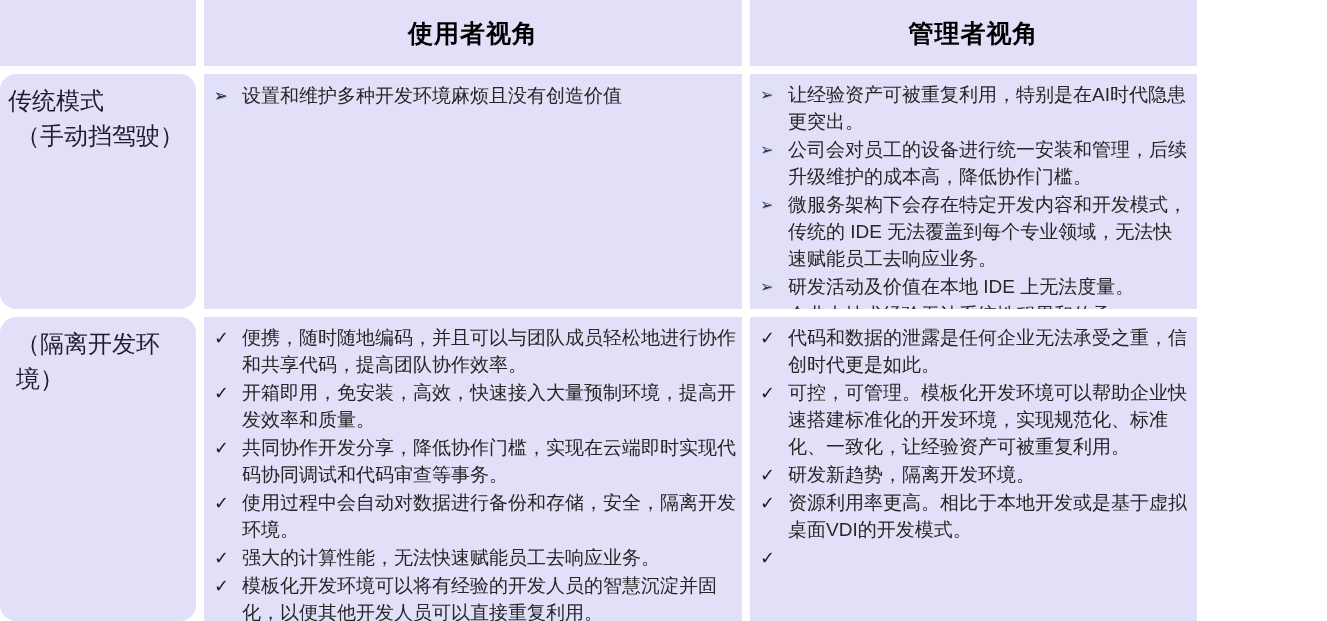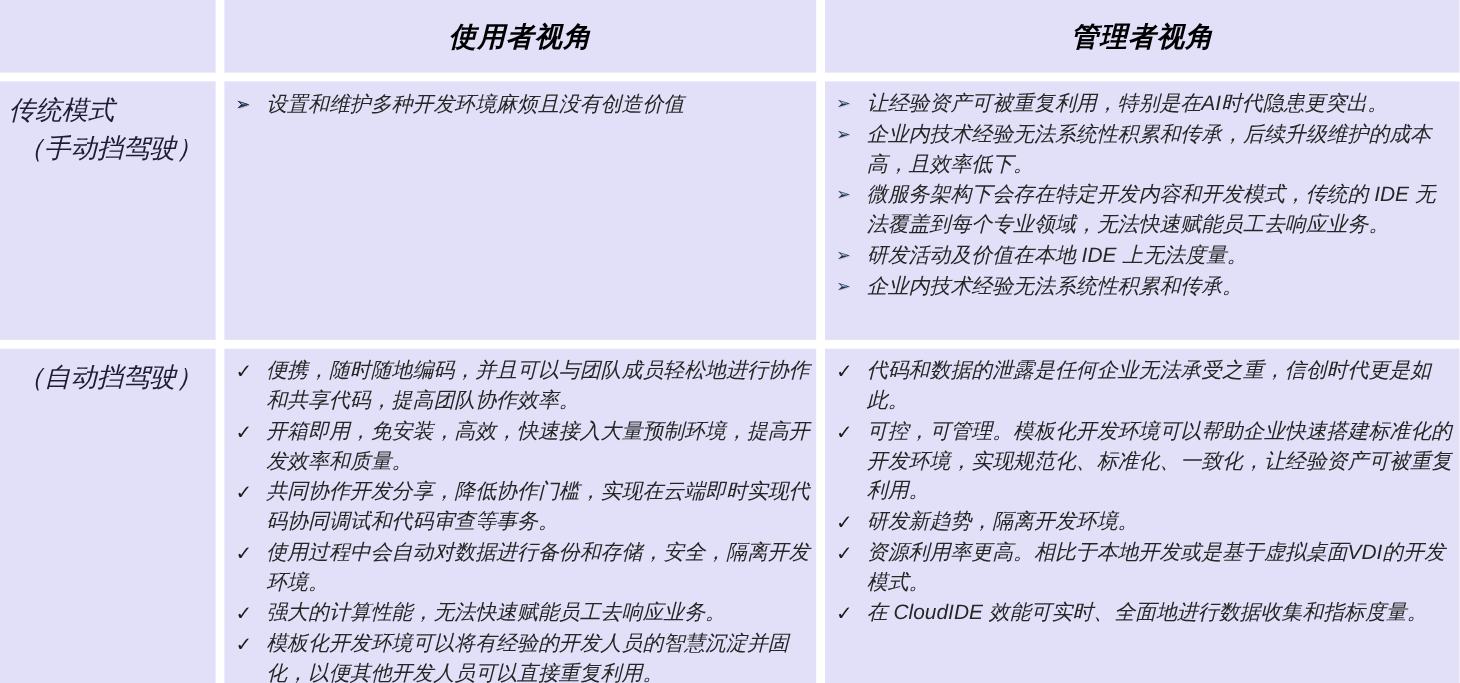--- a/index.html
+++ b/index.html
@@ -13,47 +13,47 @@
   }
   * { margin: 0; padding: 0; box-sizing: border-box; }
   html, body { background: var(--page_bg); }
   body {
     font-family: "Liberation Sans", "DejaVu Sans", sans-serif;
     width: 1327px;
     height: 621px;
     overflow: hidden;
   }
   .board {
-    width: 1327px;
+    width: 1197px;
     height: 621px;
     display: grid;
     grid-template-columns: 196px 538px 1fr;
     grid-template-rows: 66px 235px 1fr;
     gap: 8px;
     background: var(--page_bg);
-    font-style: italic;
   }
   .cell {
     background: var(--cell_bg);
     overflow: hidden;
   }
   .head {
     display: flex;
     align-items: center;
     justify-content: center;
     font-size: 25px;
     font-weight: bold;
     color: var(--header_text);
     letter-spacing: 1px;
   }
   .label {
     padding: 10px 4px 11px 8px;
     font-size: 24px;
     color: var(--label_text);
     line-height: 1.45;
+    border-radius: 16px;
   }
   .label .line2 { padding-left: 8px; }
   .body-cell { padding: 8px 6px 8px 2px; }
   .body-cell ul {
     list-style: none;
     font-size: 19px;
     color: var(--body_text);
     line-height: 1.42;
   }
   .body-cell li {
@@ -109,39 +109,39 @@
   </div>
 
   <div class="cell body-cell">
     <ul>
       <li>
         <span class="mk arrow">➢</span>
         <span>让经验资产可被重复利用，特别是在AI时代隐患更突出。</span>
       </li>
       <li>
         <span class="mk arrow">➢</span>
-        <span>企业内技术经验无法系统性积累和传承，后续升级维护的成本高，且效率低下。</span>
+        <span>公司会对员工的设备进行统一安装和管理，后续升级维护的成本高，降低协作门槛。</span>
       </li>
       <li>
         <span class="mk arrow">➢</span>
         <span>微服务架构下会存在特定开发内容和开发模式，传统的 IDE 无法覆盖到每个专业领域，无法快速赋能员工去响应业务。</span>
       </li>
       <li>
         <span class="mk arrow">➢</span>
         <span>研发活动及价值在本地 IDE 上无法度量。</span>
       </li>
       <li>
         <span class="mk arrow">➢</span>
         <span>企业内技术经验无法系统性积累和传承。</span>
       </li>
     </ul>
   </div>
 
   <div class="cell label">
-    <div class="line2">（自动挡驾驶）</div>
+    <div class="line2">（隔离开发环境）</div>
   </div>
 
   <div class="cell body-cell">
     <ul>
       <li>
         <span class="mk check">✓</span>
         <span>便携，随时随地编码，并且可以与团队成员轻松地进行协作和共享代码，提高团队协作效率。</span>
       </li>
       <li>
         <span class="mk check">✓</span>
@@ -179,18 +179,17 @@
       <li>
         <span class="mk check">✓</span>
         <span>研发新趋势，隔离开发环境。</span>
       </li>
       <li>
         <span class="mk check">✓</span>
         <span>资源利用率更高。相比于本地开发或是基于虚拟桌面VDI的开发模式。</span>
       </li>
       <li>
         <span class="mk check">✓</span>
-        <span>在 CloudIDE 效能可实时、全面地进行数据收集和指标度量。</span>
       </li>
     </ul>
   </div>
 
 </div>
 
 </body></html>

